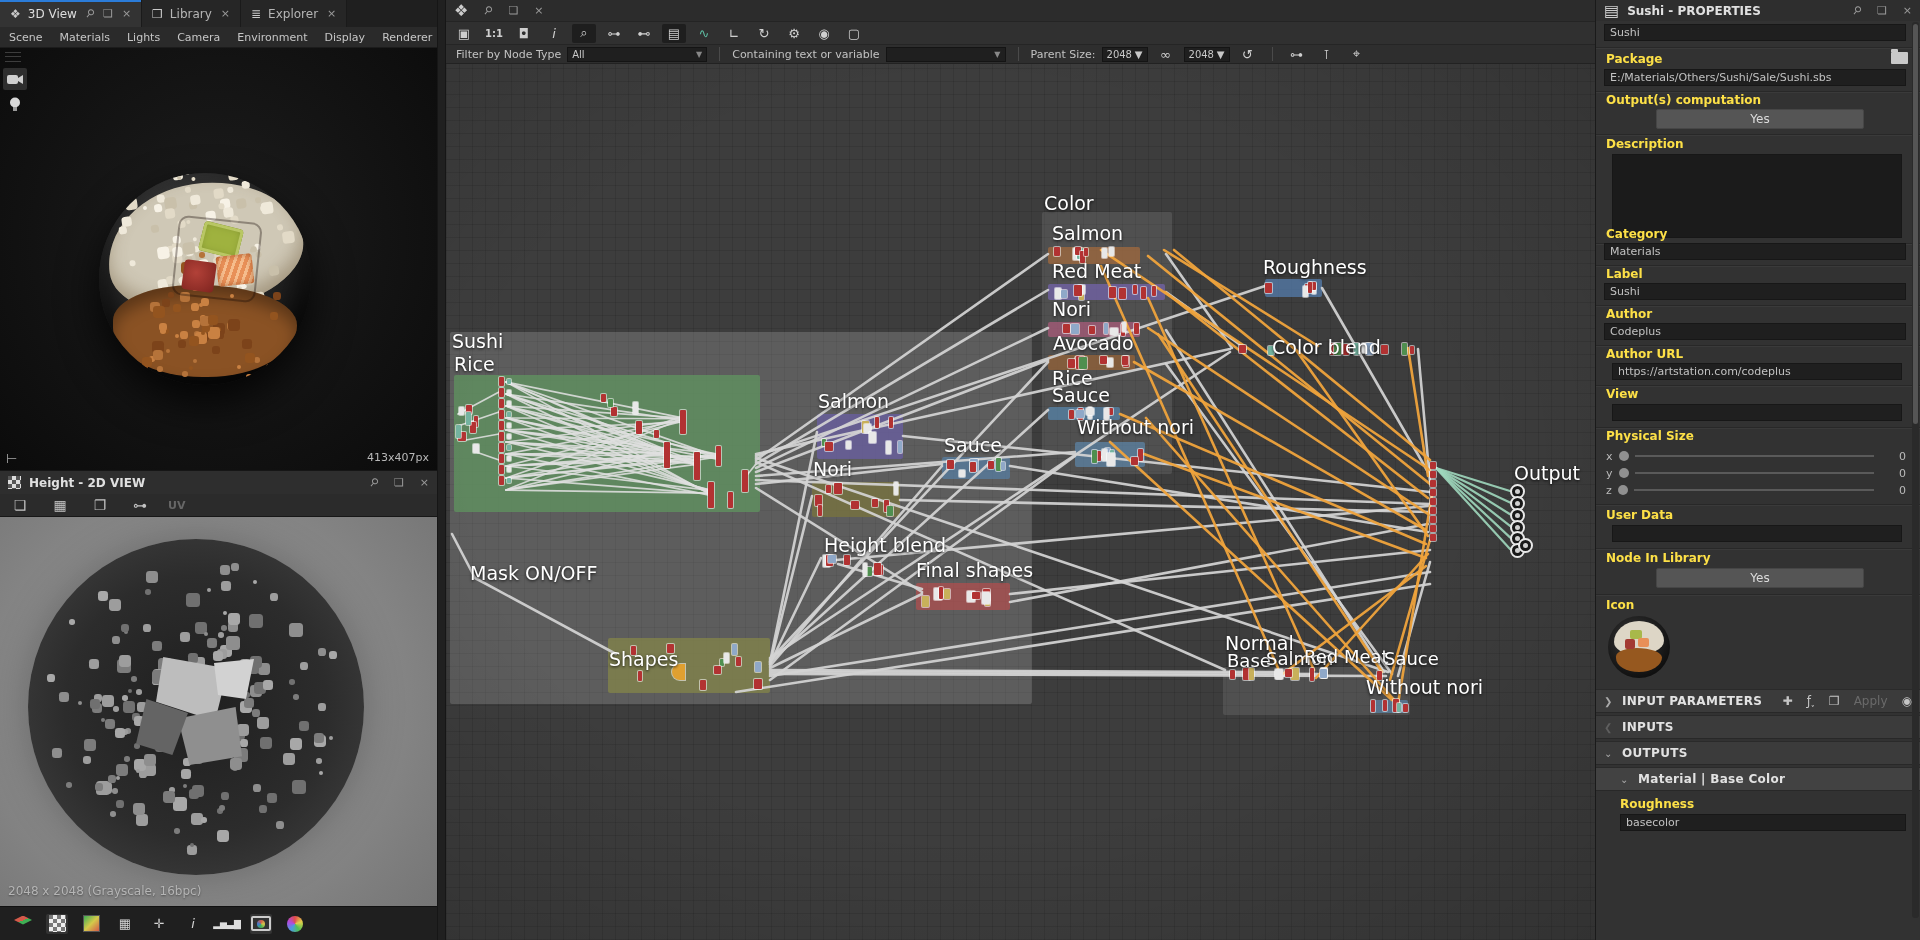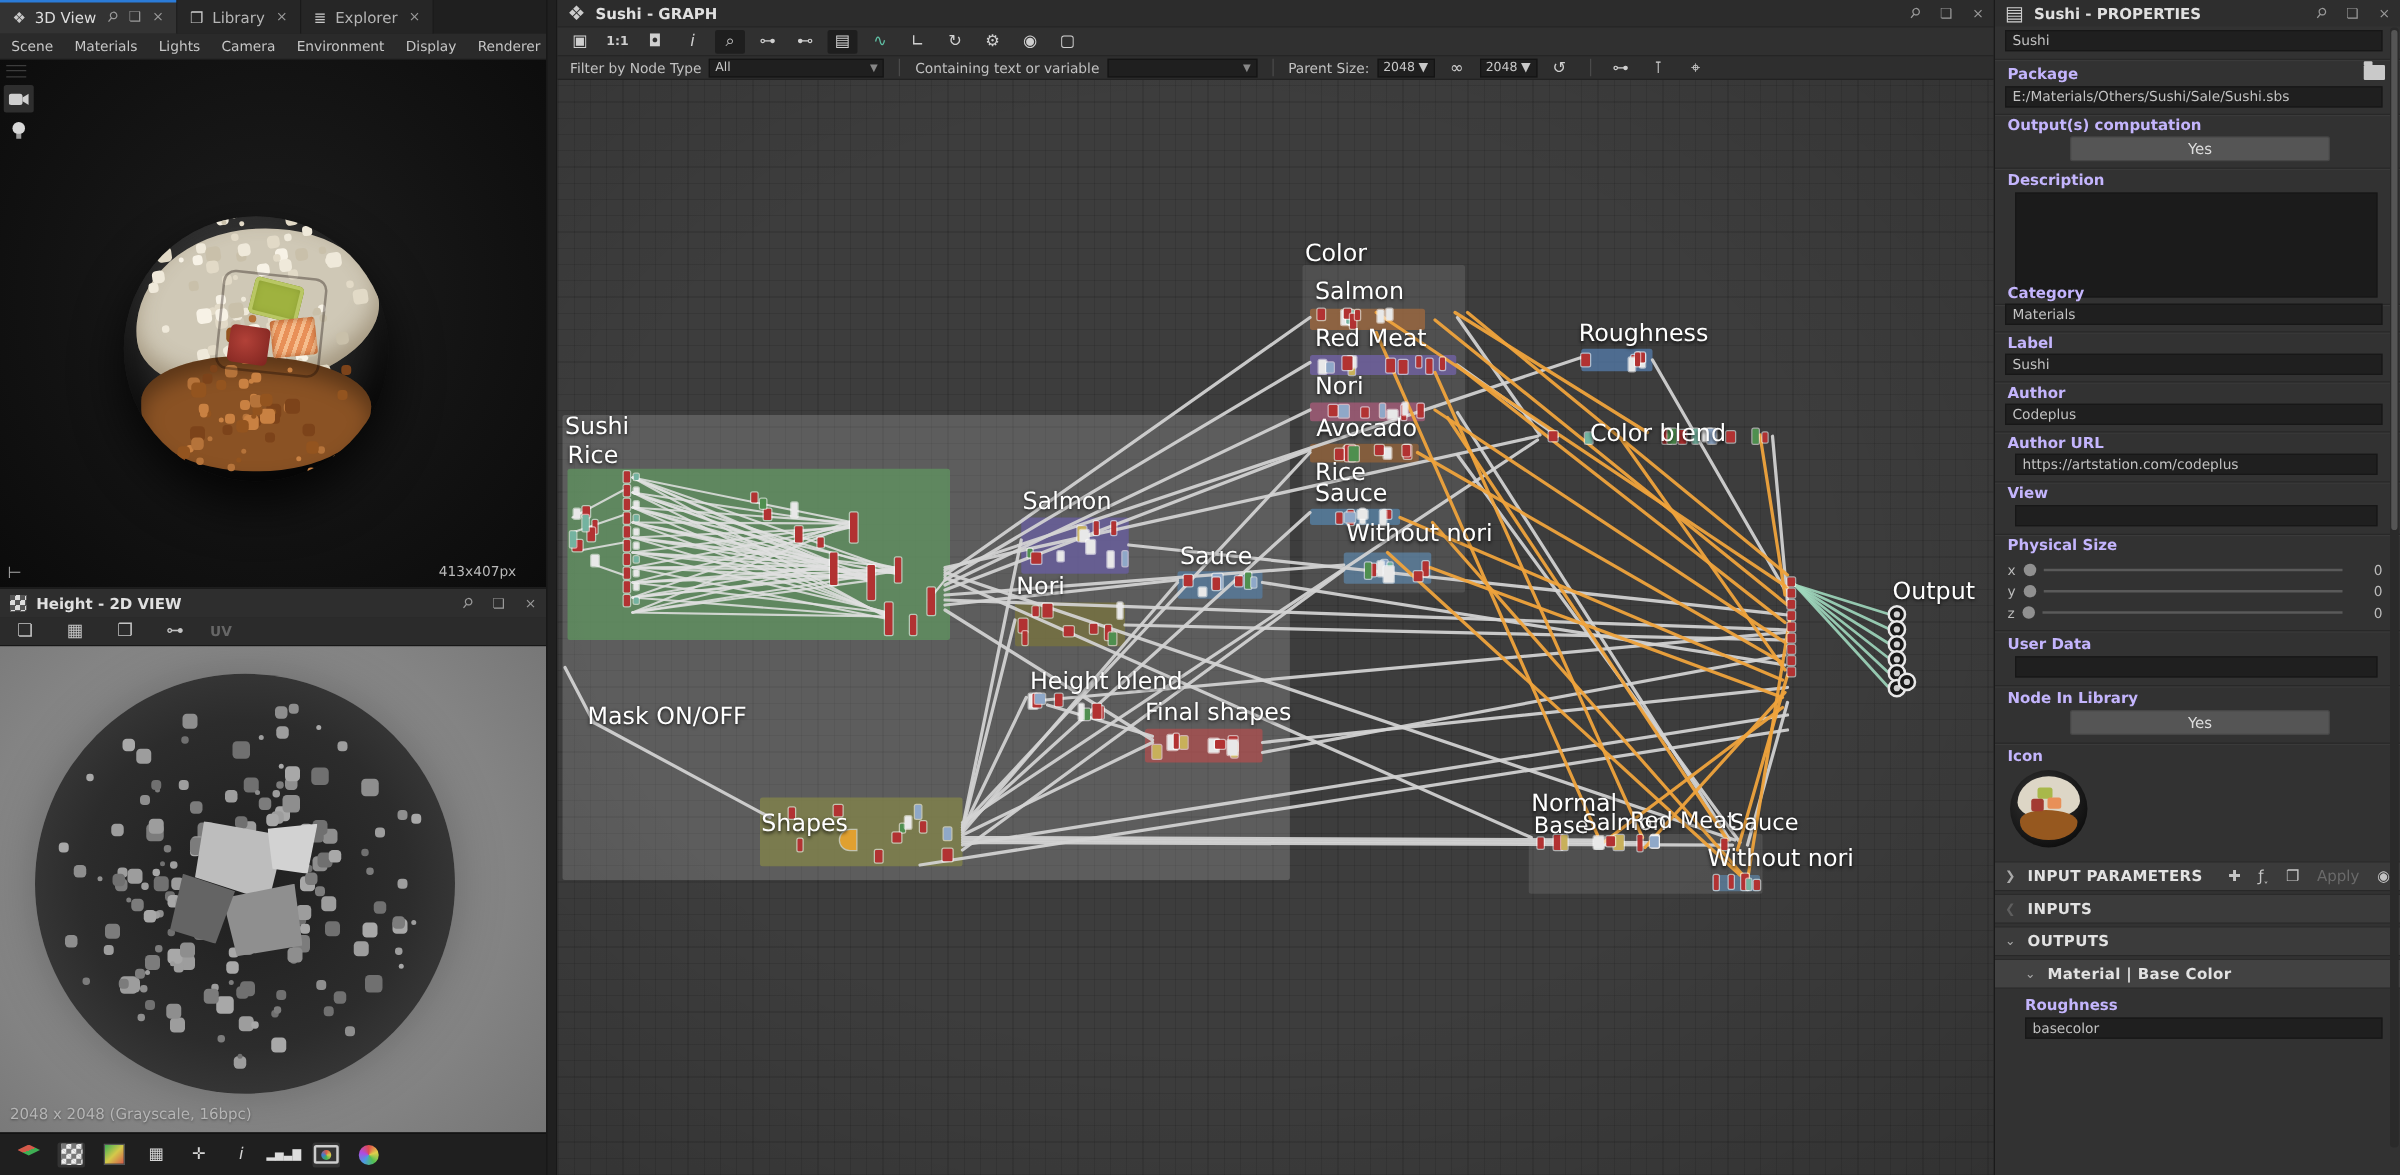--- a/index.html
+++ b/index.html
@@ -12,21 +12,21 @@
   .tab { height:27px; display:flex; align-items:center; gap:7px; padding:0 10px; font-size:12px; color:#b5b5b5; background:#262626; border-right:1px solid #1a1a1a; position:relative; }
   .tab.active { background:#333; color:#ddd; }
   .tab.active::before { content:""; position:absolute; left:0; top:0; right:0; height:2px; background:#2b7cd9; }
   .tab .tico { font-size:12px; color:#c9c9c9; }
   .tab .wico { font-size:11px; color:#9a9a9a; margin-left:2px; }
   #menubar { position:absolute; left:0; top:27px; width:437px; height:21px; background:#2a2a2a; display:flex; align-items:center; gap:17px; padding-left:9px; font-size:11px; color:#c6c6c6; border-bottom:1px solid #1c1c1c; }
   #viewport3d { position:absolute; left:0; top:48px; width:437px; height:422px; background:radial-gradient(ellipse at 50% 45%, #1d1d1d 0%, #121212 60%, #0b0b0b 100%); overflow:hidden; }
   #grip3d { position:absolute; left:5px; top:4px; width:16px; height:10px; border-top:1px solid #3d3d3d; border-bottom:1px solid #3d3d3d; }
   #grip3d::after{ content:""; display:block; margin-top:3px; border-top:1px solid #3d3d3d; }
   .sidebtn { position:absolute; left:3px; width:24px; height:22px; background:#2e2e2e; border-radius:2px; display:flex; align-items:center; justify-content:center; }
-  #size3d { position:absolute; right:24px; bottom:6px; font-size:11px; color:#b9b9b9; }
+  #size3d { position:absolute; right:8px; bottom:6px; font-size:11px; color:#b9b9b9; }
   #tree3d { position:absolute; left:6px; bottom:4px; font-size:13px; color:#a8a8a8; }
 
   
   #sushi { position:absolute; left:99px; top:125px; width:212px; height:212px; border-radius:50%;
     background:radial-gradient(circle at 42% 36%, #4a4a4a 0%, #242424 48%, #050505 88%);
     box-shadow:0 18px 40px rgba(0,0,0,.8), inset 0 -20px 34px rgba(0,0,0,.7), inset 0 6px 16px rgba(255,255,255,.05);
     overflow:hidden; }
   #rice-top { position:absolute; left:8px; top:10px; width:196px; height:128px; border-radius:48% 52% 55% 45%/60% 55% 45% 40%;
     background:#cfc8b6; transform:rotate(-8deg); box-shadow:inset 0 -10px 18px rgba(110,90,60,.45); }
   #rice-bot { position:absolute; left:14px; top:112px; width:184px; height:92px; border-radius:45% 55% 50% 50%/40% 45% 58% 55%;
@@ -101,21 +101,21 @@
   #wires { position:absolute; left:0; top:0; z-index:4; }
   #nodes { position:absolute; left:0; top:0; width:100%; height:100%; z-index:5; }
   .nd { position:absolute; border-radius:1px; box-shadow:0 0 0 1px rgba(255,255,255,.55); }
   .outc { position:absolute; width:15px; height:15px; border-radius:50%; background:#181818; border:2px solid #e8e8e8; z-index:6; display:flex; align-items:center; justify-content:center; }
   .outc i { width:5px; height:5px; background:#cfcfcf; border-radius:50%; }
 
   
   #props { position:absolute; left:1595px; top:0; width:325px; height:940px; background:#323232; border-left:1px solid #1a1a1a; }
   #phdr { position:absolute; left:0; top:0; width:100%; height:21px; display:flex; align-items:center; gap:8px; padding:0 8px; background:#2e2e2e; }
   #pbody { position:absolute; left:0; top:21px; width:100%; height:919px; }
-  .plabel { position:absolute; left:10px; font-size:12px; font-weight:bold; color:#c4b5fd; }
+  .plabel { position:absolute; left:10px; font-size:12px; font-weight:bold; color:#fde047; }
   .pfield { position:absolute; left:8px; width:302px; height:17px; background:#1f1f1f; border:1px solid #171717; color:#c2c2c2; font-size:11px; font-family:"DejaVu Sans","Liberation Sans",sans-serif; padding:0 5px; }
   .psep { position:absolute; left:0; width:100%; height:1px; background:#282828; box-shadow:0 1px 0 #3a3a3a; }
   .ybtn { position:absolute; left:60px; width:208px; height:20px; background:#555; border:1px solid #464646; border-radius:2px; color:#ddd; font-size:12px; text-align:center; line-height:19px; }
   .ps-row { position:absolute; left:10px; width:300px; height:16px; display:flex; align-items:center; gap:6px; font-size:11px; color:#bbb; }
   .ps-knob { width:10px; height:10px; border-radius:50%; background:#909090; }
   .ps-track { flex:1; height:2px; background:#5a5a5a; }
   .ps-val { width:26px; text-align:right; color:#bbb; }
   #icon-thumb { position:absolute; left:12px; width:62px; height:62px; border-radius:50%; background:radial-gradient(circle at 42% 38%, #3a3a3a, #0c0c0c 80%); overflow:hidden; }
   #it-rice { position:absolute; left:6px; top:5px; width:50px; height:34px; border-radius:50% 50% 55% 45%/62% 58% 42% 38%; background:#ddd6c6; }
   #it-bot { position:absolute; left:8px; top:32px; width:46px; height:24px; border-radius:45% 55% 50% 50%/35% 40% 60% 58%; background:#96581f; }
@@ -245,21 +245,20 @@
         <i id="ic-wheel"></i>
       </span>
   </div>
 </div>
 
 <div id="vsplit"></div>
 
 <div id="graph-panel">
   <div id="ghdr">
     <span class="tico">❖</span>
-    <span class="ptitle">Sushi - GRAPH</span>
     <span class="hico" style="transform:rotate(40deg)">⚲</span>
     <span class="hico">❏</span>
     <span class="hico">×</span>
   </div>
   <div id="gtools">
     <span class="gico">▣</span>
     <span class="gico small">1:1</span>
     <span class="gico">◘</span>
     <span class="gico" style="font-style:italic">i</span>
     <span class="gico active">⌕</span>

